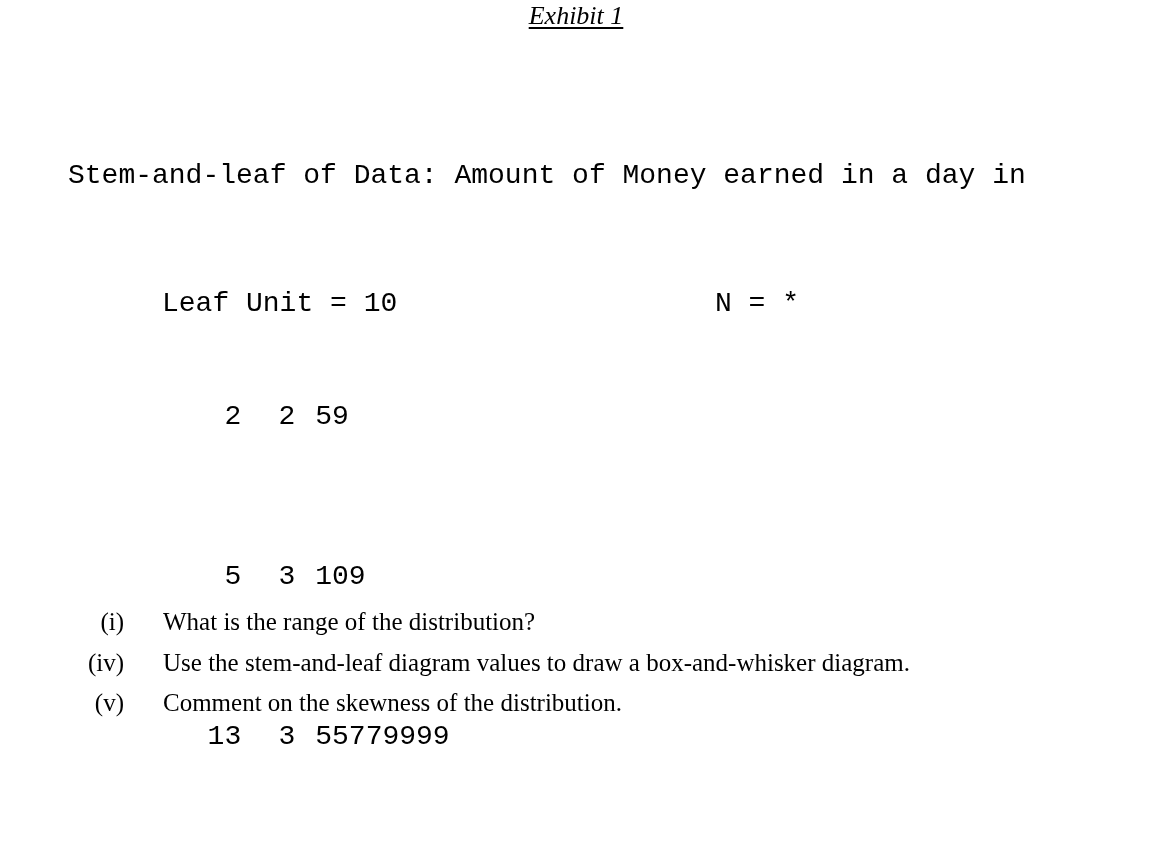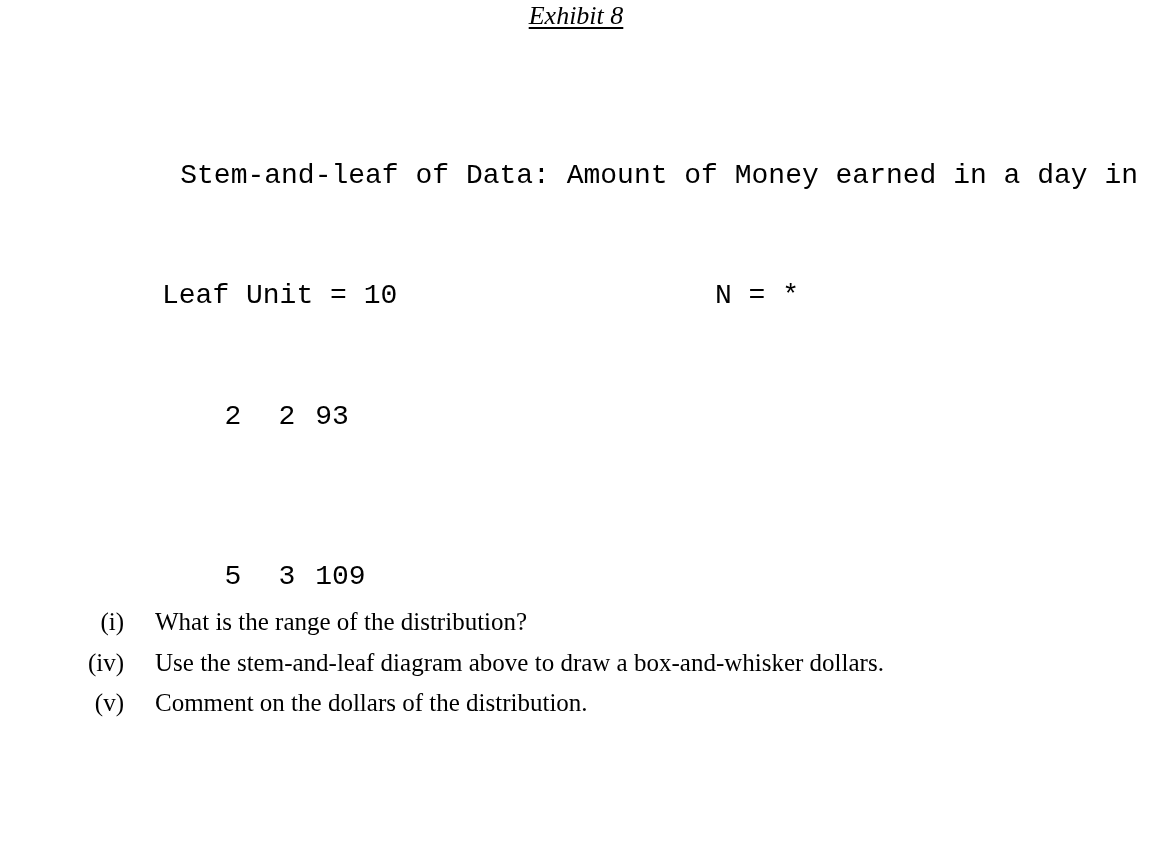--- a/index.html
+++ b/index.html
@@ -37,30 +37,29 @@
   
   .sl-block {
     position: absolute;
     top: 76px;
     left: 68px;
     width: 1070px;
     font-family: "Liberation Mono", "DejaVu Sans Mono", monospace;
     font-size: 28px;
     line-height: 40px;
     white-space: pre;
-    text-align: right;
   }
   .sl-header-line {
     display: block;
   }
   .sl-units {
     position: relative;
     display: block;
     height: 40px;
-    margin-top: 0px;
+    margin-top: 8px;
   }
   .sl-units .leaf-unit {
     position: absolute;
     left: 94px;
     top: 0;
   }
   .sl-units .n-value {
     position: absolute;
     left: 647px;
     top: 0;
@@ -110,48 +109,51 @@
     height: 40.5px;
     white-space: nowrap;
   }
   .q-label {
     display: inline-block;
     width: 62px;
     text-align: right;
   }
   .q-text {
     display: inline-block;
-    margin-left: 31px;
+    margin-left: 39px;
   }
 </style>
 </head>
 <body>
 
 <div class="exhibit-title">
-  <span class="u">Exhibit 8</span>
+  <span class="u">Exhibit 1</span>
 </div>
 
 <div class="sl-block">
   <span class="sl-header-line">Stem-and-leaf of Data: Amount of Money earned in a day in</span>
   <span class="sl-units">
     <span class="leaf-unit">Leaf Unit = 10</span>
     <span class="n-value">N = *</span>
   </span>
 </div>
 
 <div class="sl-rows">
 
   <span class="sl-row">
-    <span class="sl-count">2</span><span class="sl-stem">2</span><span class="sl-leaves">93</span>
+    <span class="sl-count">2</span><span class="sl-stem">2</span><span class="sl-leaves">59</span>
   </span>
 
   <span class="sl-row">
     <span class="sl-count">5</span><span class="sl-stem">3</span><span class="sl-leaves">109</span>
   </span>
 
+  <span class="sl-row">
+    <span class="sl-count">13</span><span class="sl-stem">3</span><span class="sl-leaves">55779999</span>
+  </span>
 
   <span class="sl-row">
     
   </span>
 
   
 
   
 
   
@@ -162,20 +164,20 @@
 
 <div class="questions">
 
   <span class="q-item">
     <span class="q-label">(i)</span><span class="q-text">What is the range of the distribution?</span>
   </span>
 
 
 
   <span class="q-item">
-    <span class="q-label">(iv)</span><span class="q-text">Use the stem-and-leaf diagram above to draw a box-and-whisker dollars.</span>
+    <span class="q-label">(iv)</span><span class="q-text">Use the stem-and-leaf diagram values to draw a box-and-whisker diagram.</span>
   </span>
 
   <span class="q-item">
-    <span class="q-label">(v)</span><span class="q-text">Comment on the dollars of the distribution.</span>
+    <span class="q-label">(v)</span><span class="q-text">Comment on the skewness of the distribution.</span>
   </span>
 
 </div>
 
 </body></html>

